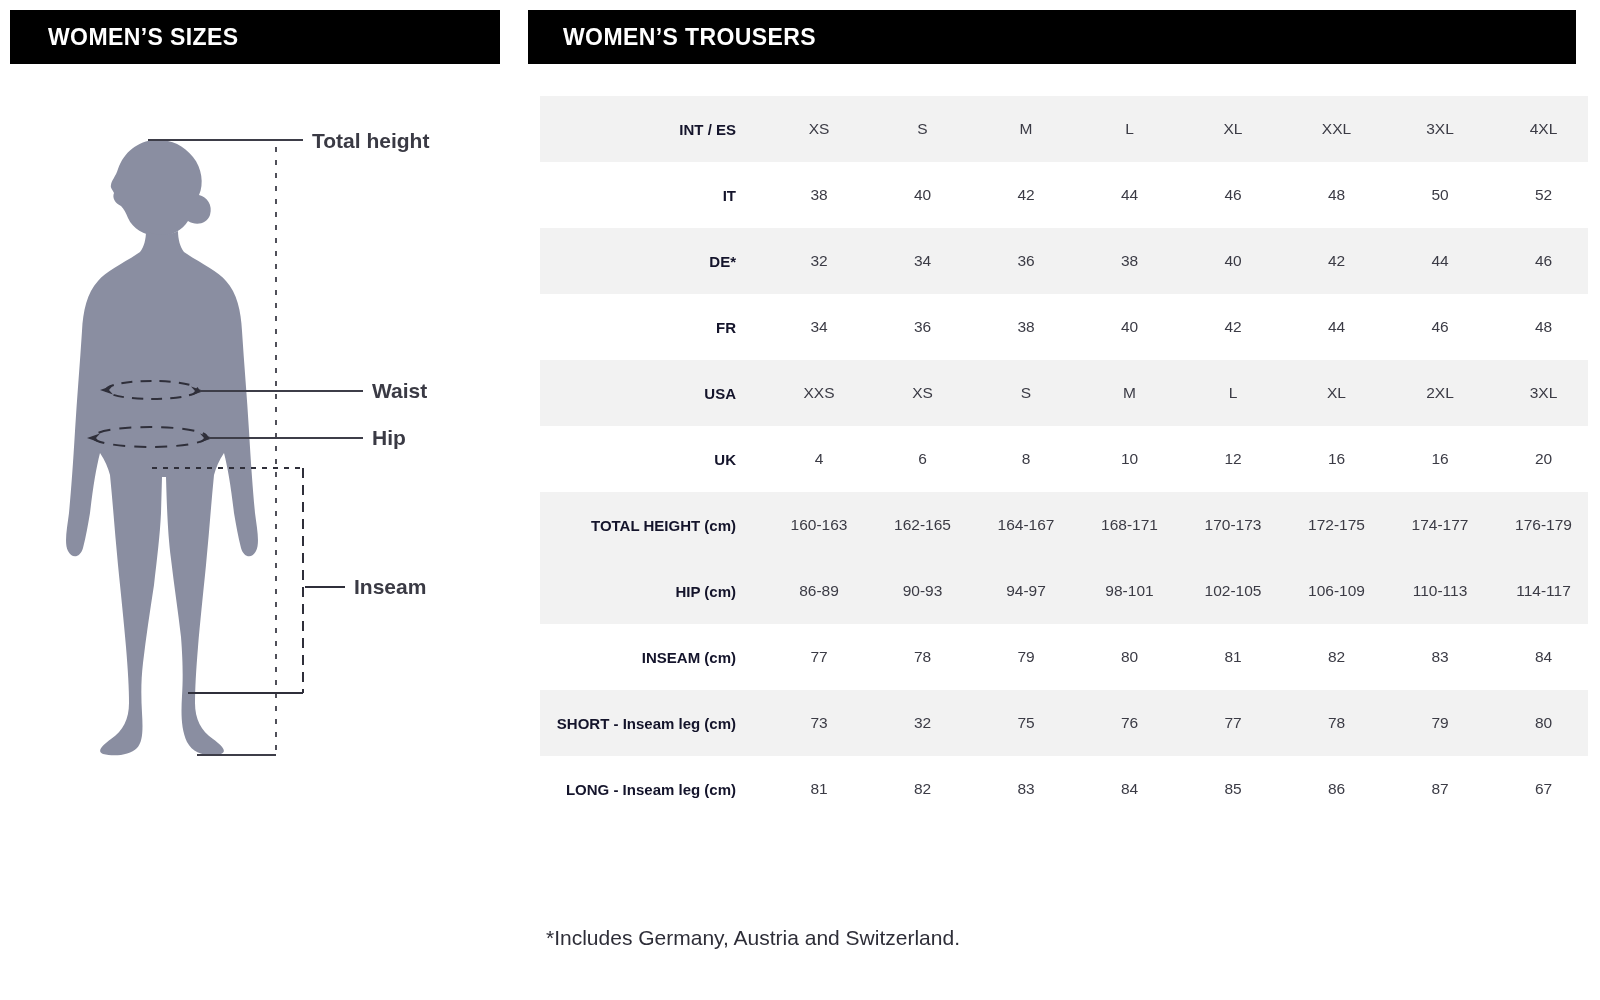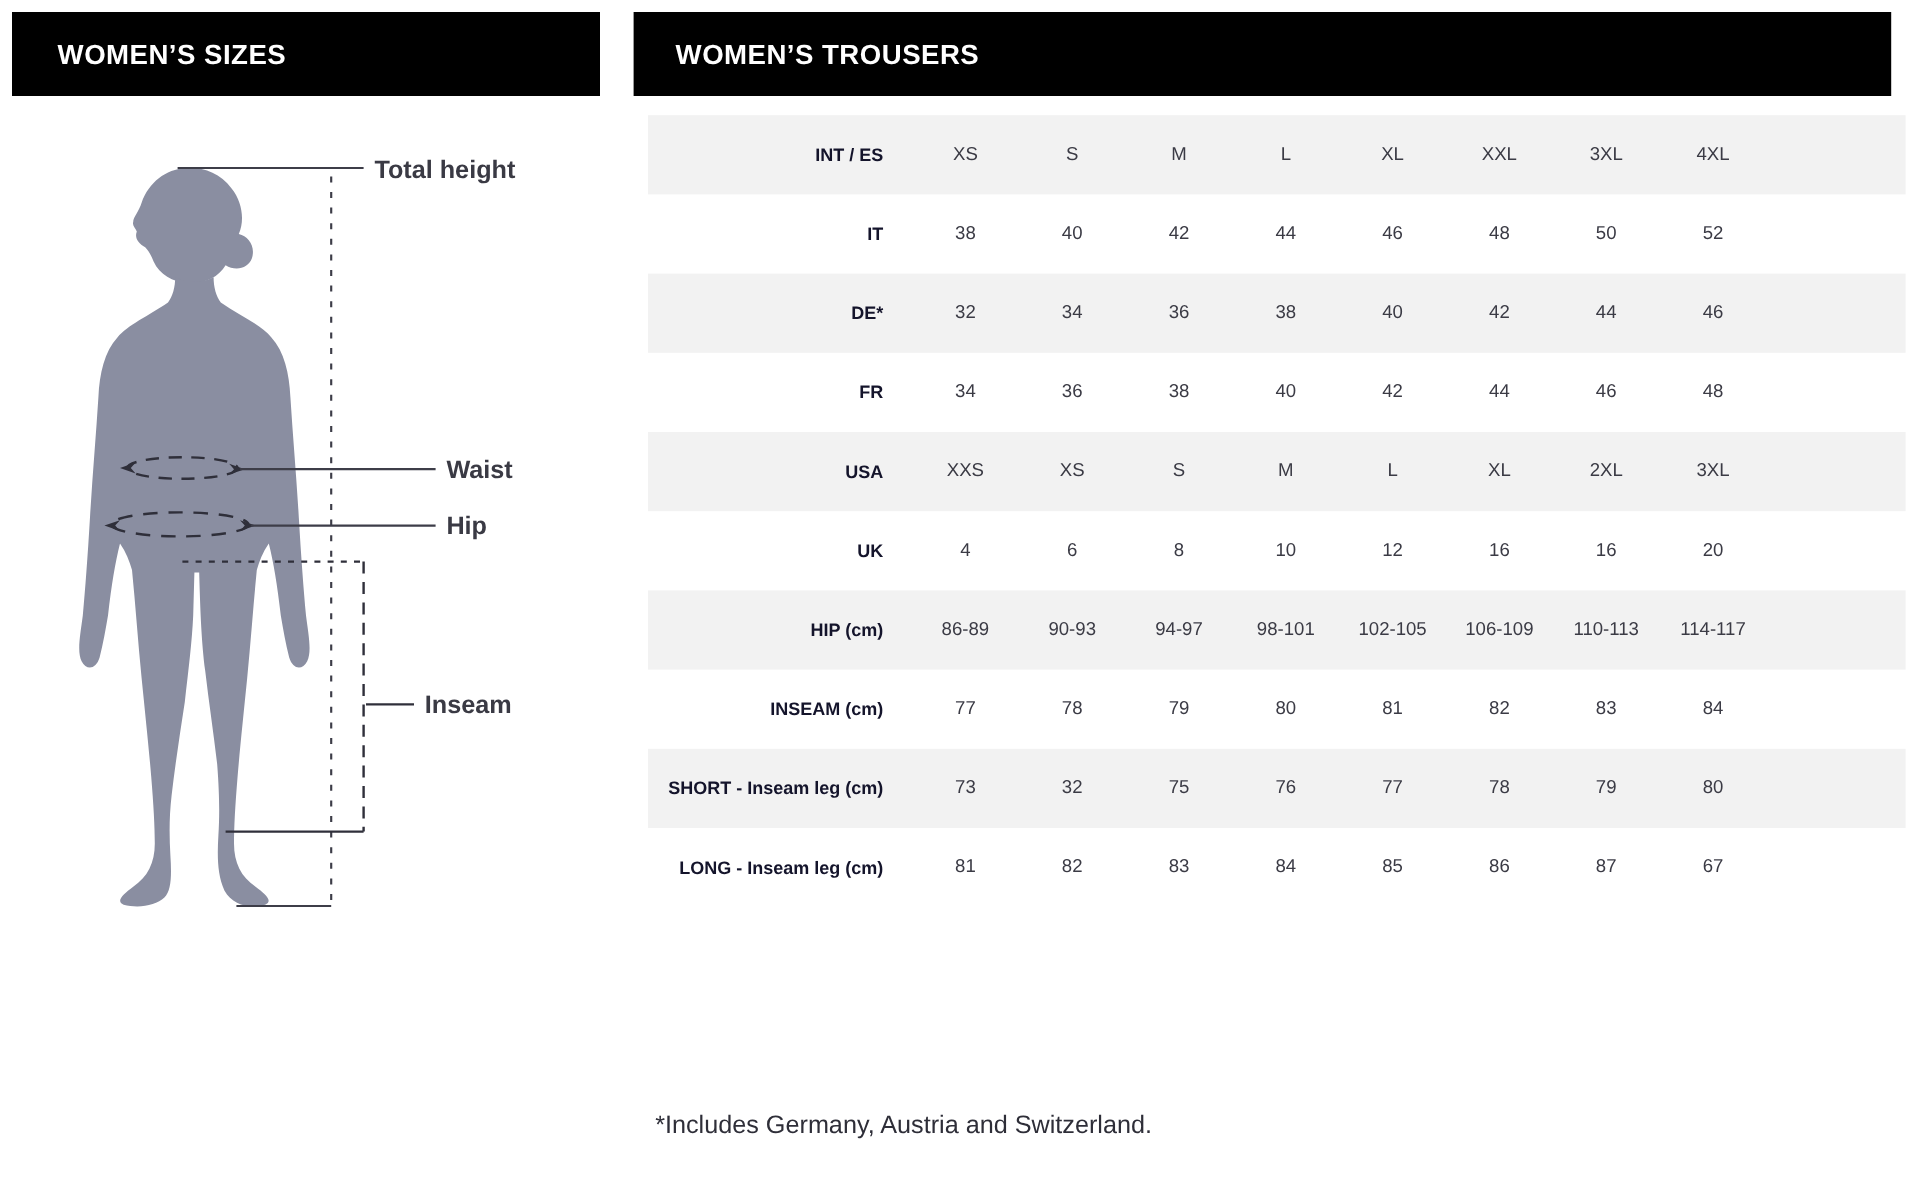--- a/index.html
+++ b/index.html
@@ -1,32 +1,32 @@
 <!DOCTYPE html>
 <html><head>
 <meta charset="utf-8">
 <style>
   * { margin:0; padding:0; box-sizing:border-box; }
   html,body { width:1600px; height:1000px; background:#ffffff; overflow:hidden;
               font-family:"Liberation Sans", sans-serif; }
 
   
-  .bar { position:absolute; top:10px; height:70px; background:#000000;
+  .bar { position:absolute; top:10px; height:54px; background:#000000;
          display:flex; align-items:center; }
   .bar-left  { left:10px;  width:490px;  padding-left:38px; }
   .bar-right { left:528px; width:1048px; padding-left:35px; }
   .bar-title { color:#ffffff; font-size:23px; font-weight:bold; letter-spacing:0.4px; }
 
   
   #diagram-svg { position:absolute; left:40px; top:120px; width:480px; height:660px; }
   .measure-label { font-size:21px; font-weight:bold; fill:#3a3a44; }
 
   
   .size-table { position:absolute; left:540px; top:96px; width:1048px; }
-  .trow { display:flex; align-items:center; height:66px; width:1048px; }
+  .trow { display:flex; align-items:center; height:66px; width:1048px;justify-content:space-between; }
   .trow.shaded { background:#f2f2f2; }
   .cell-label { width:220px; padding-right:24px; text-align:right;
                 font-size:15px; font-weight:bold; color:#14142b; }
   .cell-value { width:89px; text-align:center; font-size:15.5px; color:#3b3b45; }
 
   .footnote { position:absolute; left:546px; top:926px;
               font-size:21px; color:#2e2e38; }
 </style>
 </head>
 <body>
@@ -192,20 +192,31 @@
     <div class="cell-value">4</div>
     <div class="cell-value">6</div>
     <div class="cell-value">8</div>
     <div class="cell-value">10</div>
     <div class="cell-value">12</div>
     <div class="cell-value">16</div>
     <div class="cell-value">16</div>
     <div class="cell-value">20</div>
   </div>
 
+  <div class="trow shaded">
+    <div class="cell-label">TOTAL HEIGHT (cm)</div>
+    <div class="cell-value">160-163</div>
+    <div class="cell-value">162-165</div>
+    <div class="cell-value">164-167</div>
+    <div class="cell-value">168-171</div>
+    <div class="cell-value">170-173</div>
+    <div class="cell-value">172-175</div>
+    <div class="cell-value">174-177</div>
+    <div class="cell-value">176-179</div>
+  </div>
 
 
   <div class="trow shaded">
     <div class="cell-label">HIP (cm)</div>
     <div class="cell-value">86-89</div>
     <div class="cell-value">90-93</div>
     <div class="cell-value">94-97</div>
     <div class="cell-value">98-101</div>
     <div class="cell-value">102-105</div>
     <div class="cell-value">106-109</div>

